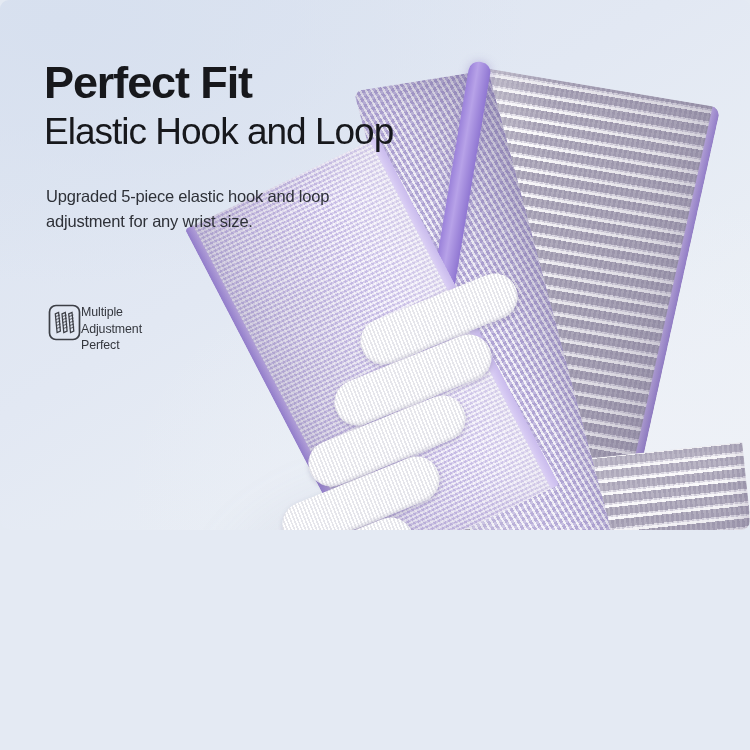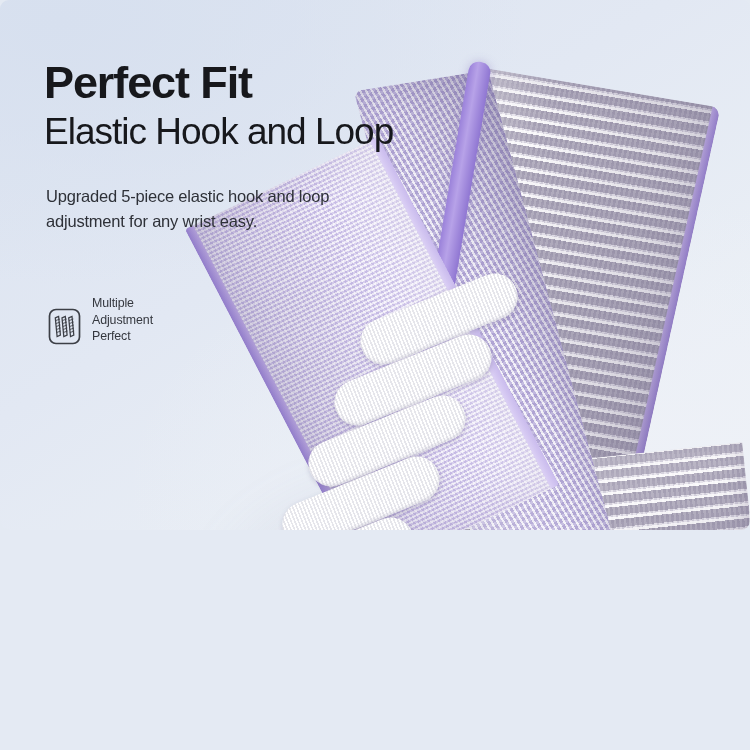--- a/index.html
+++ b/index.html
@@ -43,21 +43,21 @@
     font-size:37px;line-height:44px;font-weight:normal;color:#17181c;
     letter-spacing:-1.0px;margin:2px 0 0 0;
   }
   .body-copy{
     margin:30px 0 16px 2px;font-size:16.5px;line-height:25px;color:#2e3138;
     letter-spacing:-0.2px;max-width:330px;
   }
   .body-copy span{display:block;}
 
   
-  .badge{position:absolute;left:48px;top:295px;display:flex;align-items:flex-end;gap:11px;}
+  .badge{position:absolute;left:48px;top:304px;display:flex;align-items:flex-start;}
   .badge-icon{width:33px;height:37px;flex:0 0 auto;}
   .badge-label{font-size:12.4px;line-height:16.5px;color:#34373e;letter-spacing:-0.1px;}
   .badge-label span{display:block;}
 
   
   .product{position:absolute;left:0;top:0;width:750px;height:750px;}
 
   
   .weave-front{
     background-color:#ddd6f2;
@@ -240,21 +240,21 @@
     <div class="clasp">
       <div class="clasp-hl"></div>
     </div>
   </div>
 
   <div class="copy">
     <div class="headline-1">Perfect Fit</div>
     <div class="headline-2">Elastic Hook and Loop</div>
     <div class="body-copy">
       <span>Upgraded 5-piece elastic hook and loop</span>
-      <span>adjustment for any wrist easy.</span>
+      <span>adjustment for any wrist size.</span>
     </div>
   </div>
 
   <div class="badge">
     <span class="badge-icon">
       <svg viewBox="0 0 33 37" width="33" height="37" aria-hidden="true">
         <rect x="1.5" y="1.5" width="30" height="34" rx="6.5" ry="6.5" fill="none" stroke="#3c3f46" stroke-width="1.7"></rect>
         <g stroke="#3c3f46" stroke-width="1.25" fill="none">
           <path d="M7.3 9.8 L10.6 8.4 L12.4 27.2 L9.1 28.6 Z"></path>
           <path d="M14.0 9.8 L17.3 8.4 L19.1 27.2 L15.8 28.6 Z"></path>

